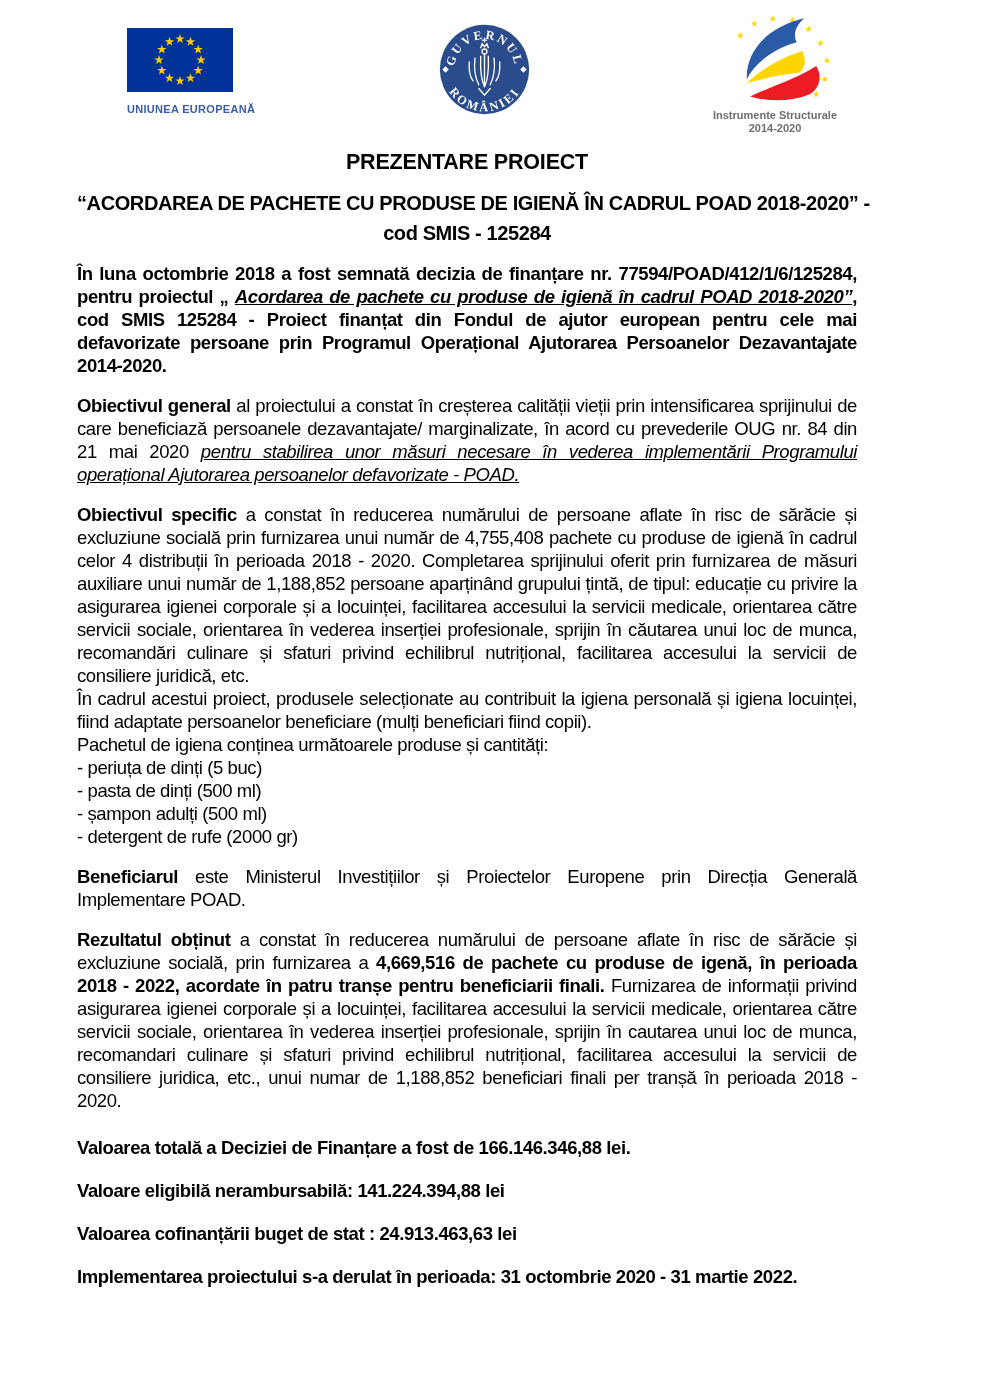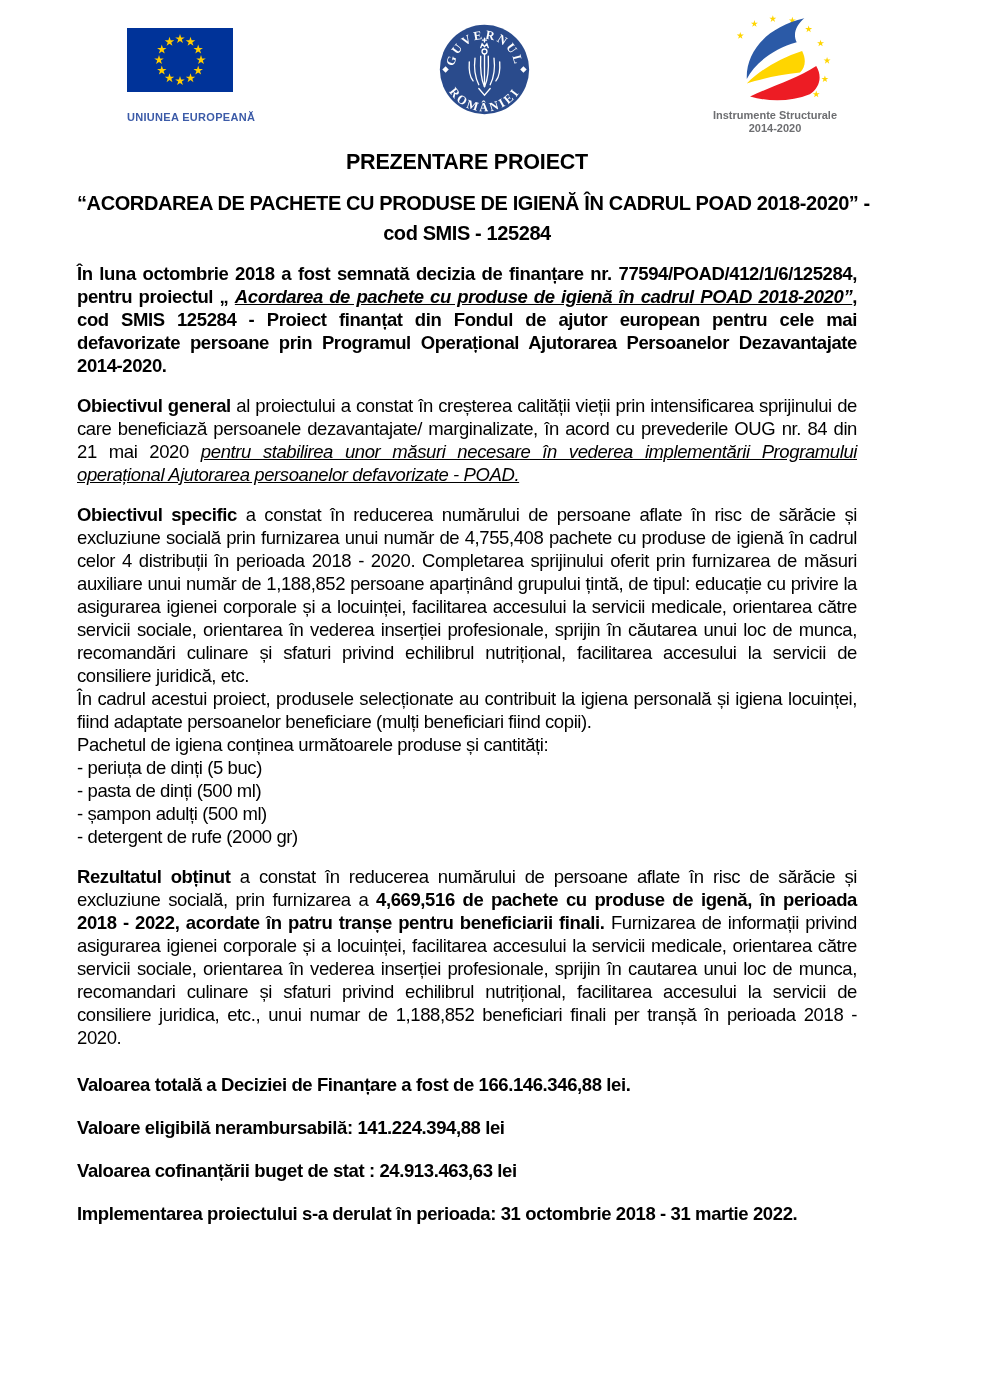--- a/index.html
+++ b/index.html
@@ -11,21 +11,21 @@
     background: #ffffff;
     overflow: hidden;
     font-family: "Liberation Sans", "DejaVu Sans", sans-serif;
     color: #000000;
   }
 
   
   .logo { position: absolute; margin: 0; text-align: center; }
   .logo-eu { left: 127px; top: 28px; width: 106px; }
   .logo-eu .caption {
-    margin-top: 15px;
+    margin-top: 7px;
     font-size: 11px;
     font-weight: bold;
     letter-spacing: 0.3px;
     color: #3C5BA8;
     white-space: nowrap;
   }
   .logo-gov { left: 437px; top: 22px; width: 95px; }
   .logo-si { left: 700px; top: 14px; width: 150px; }
   .logo-si .caption {
     margin-top: 2px;
@@ -172,20 +172,21 @@
     <main class="doc-body">
         <p class="block g-sm"><span class="b">În luna octombrie 2018 a fost semnată decizia de finanțare nr. 77594/POAD/412/1/6/125284, pentru proiectul „ </span><span class="b i">Acordarea de pachete cu produse de igienă în cadrul POAD 2018-2020”</span><span class="b">, cod SMIS 125284 - Proiect finanțat din Fondul de ajutor european pentru cele mai defavorizate persoane prin Programul Operațional Ajutorarea Persoanelor Dezavantajate 2014-2020.</span></p>
         <p class="block g-sm"><span class="b">Obiectivul general</span><span> al proiectului a constat în creșterea calității vieții prin intensificarea sprijinului de care beneficiază persoanele dezavantajate/ marginalizate, în acord cu prevederile OUG nr. 84 din 21 mai 2020 </span><span class="i">pentru stabilirea unor măsuri necesare în vederea implementării Programului operațional Ajutorarea persoanelor defavorizate - POAD.</span></p>
         <p class="block g-none"><span class="b">Obiectivul specific</span><span> a constat în reducerea numărului de persoane aflate în risc de sărăcie și excluziune socială prin furnizarea unui număr de 4,755,408 pachete cu produse de igienă în cadrul celor 4 distribuții în perioada 2018 - 2020. Completarea sprijinului oferit prin furnizarea de măsuri auxiliare unui număr de 1,188,852 persoane aparținând grupului țintă, de tipul: educație cu privire la asigurarea igienei corporale și a locuinței, facilitarea accesului la servicii medicale, orientarea către servicii sociale, orientarea în vederea inserției profesionale, sprijin în căutarea unui loc de munca, recomandări culinare și sfaturi privind echilibrul nutrițional, facilitarea accesului la servicii de consiliere juridică, etc.</span></p>
         <p class="block g-none"><span>În cadrul acestui proiect, produsele selecționate au contribuit la igiena personală și igiena locuinței, fiind adaptate persoanelor beneficiare (mulți beneficiari fiind copii).</span></p>
         <p class="block g-none"><span>Pachetul de igiena conținea următoarele produse și cantități:</span></p>
         <p class="block g-none"><span>- periuța de dinți (5 buc)</span></p>
         <p class="block g-none"><span>- pasta de dinți (500 ml)</span></p>
         <p class="block g-none"><span>- șampon adulți (500 ml)</span></p>
         <p class="block g-sm"><span>- detergent de rufe (2000 gr)</span></p>
+        <p class="block g-sm"><span class="b">Beneficiarul</span><span> este Ministerul Investițiilor și Proiectelor Europene prin Direcția Generală Implementare POAD.</span></p>
         <p class="block g-xl"><span class="b">Rezultatul obținut</span><span> a constat în reducerea numărului de persoane aflate în risc de sărăcie și excluziune socială, prin furnizarea a </span><span class="b">4,669,516 de pachete cu produse de igenă, în perioada 2018 - 2022, acordate în patru tranșe pentru beneficiarii finali.</span><span> Furnizarea de informații privind asigurarea igienei corporale și a locuinței, facilitarea accesului la servicii medicale, orientarea către servicii sociale, orientarea în vederea inserției profesionale, sprijin în cautarea unui loc de munca, recomandari culinare și sfaturi privind echilibrul nutrițional, facilitarea accesului la servicii de consiliere juridica, etc., unui numar de 1,188,852 beneficiari finali per tranșă în perioada 2018 - 2020.</span></p>
         <p class="block g-lg"><span class="b">Valoarea totală a Deciziei de Finanțare a fost de 166.146.346,88 lei.</span></p>
         <p class="block g-lg"><span class="b">Valoare eligibilă nerambursabilă: 141.224.394,88 lei</span></p>
         <p class="block g-lg"><span class="b">Valoarea cofinanțării buget de stat : 24.913.463,63 lei</span></p>
-        <p class="block g-none"><span class="b">Implementarea proiectului s-a derulat în perioada: 31 octombrie 2018 - 31 martie 2022.</span></p>
+        <p class="block g-none"><span class="b">Implementarea proiectului s-a derulat în perioada: 31 octombrie 2020 - 31 martie 2022.</span></p>
       </main>
   </div>
 </div>
 
 </body></html>

